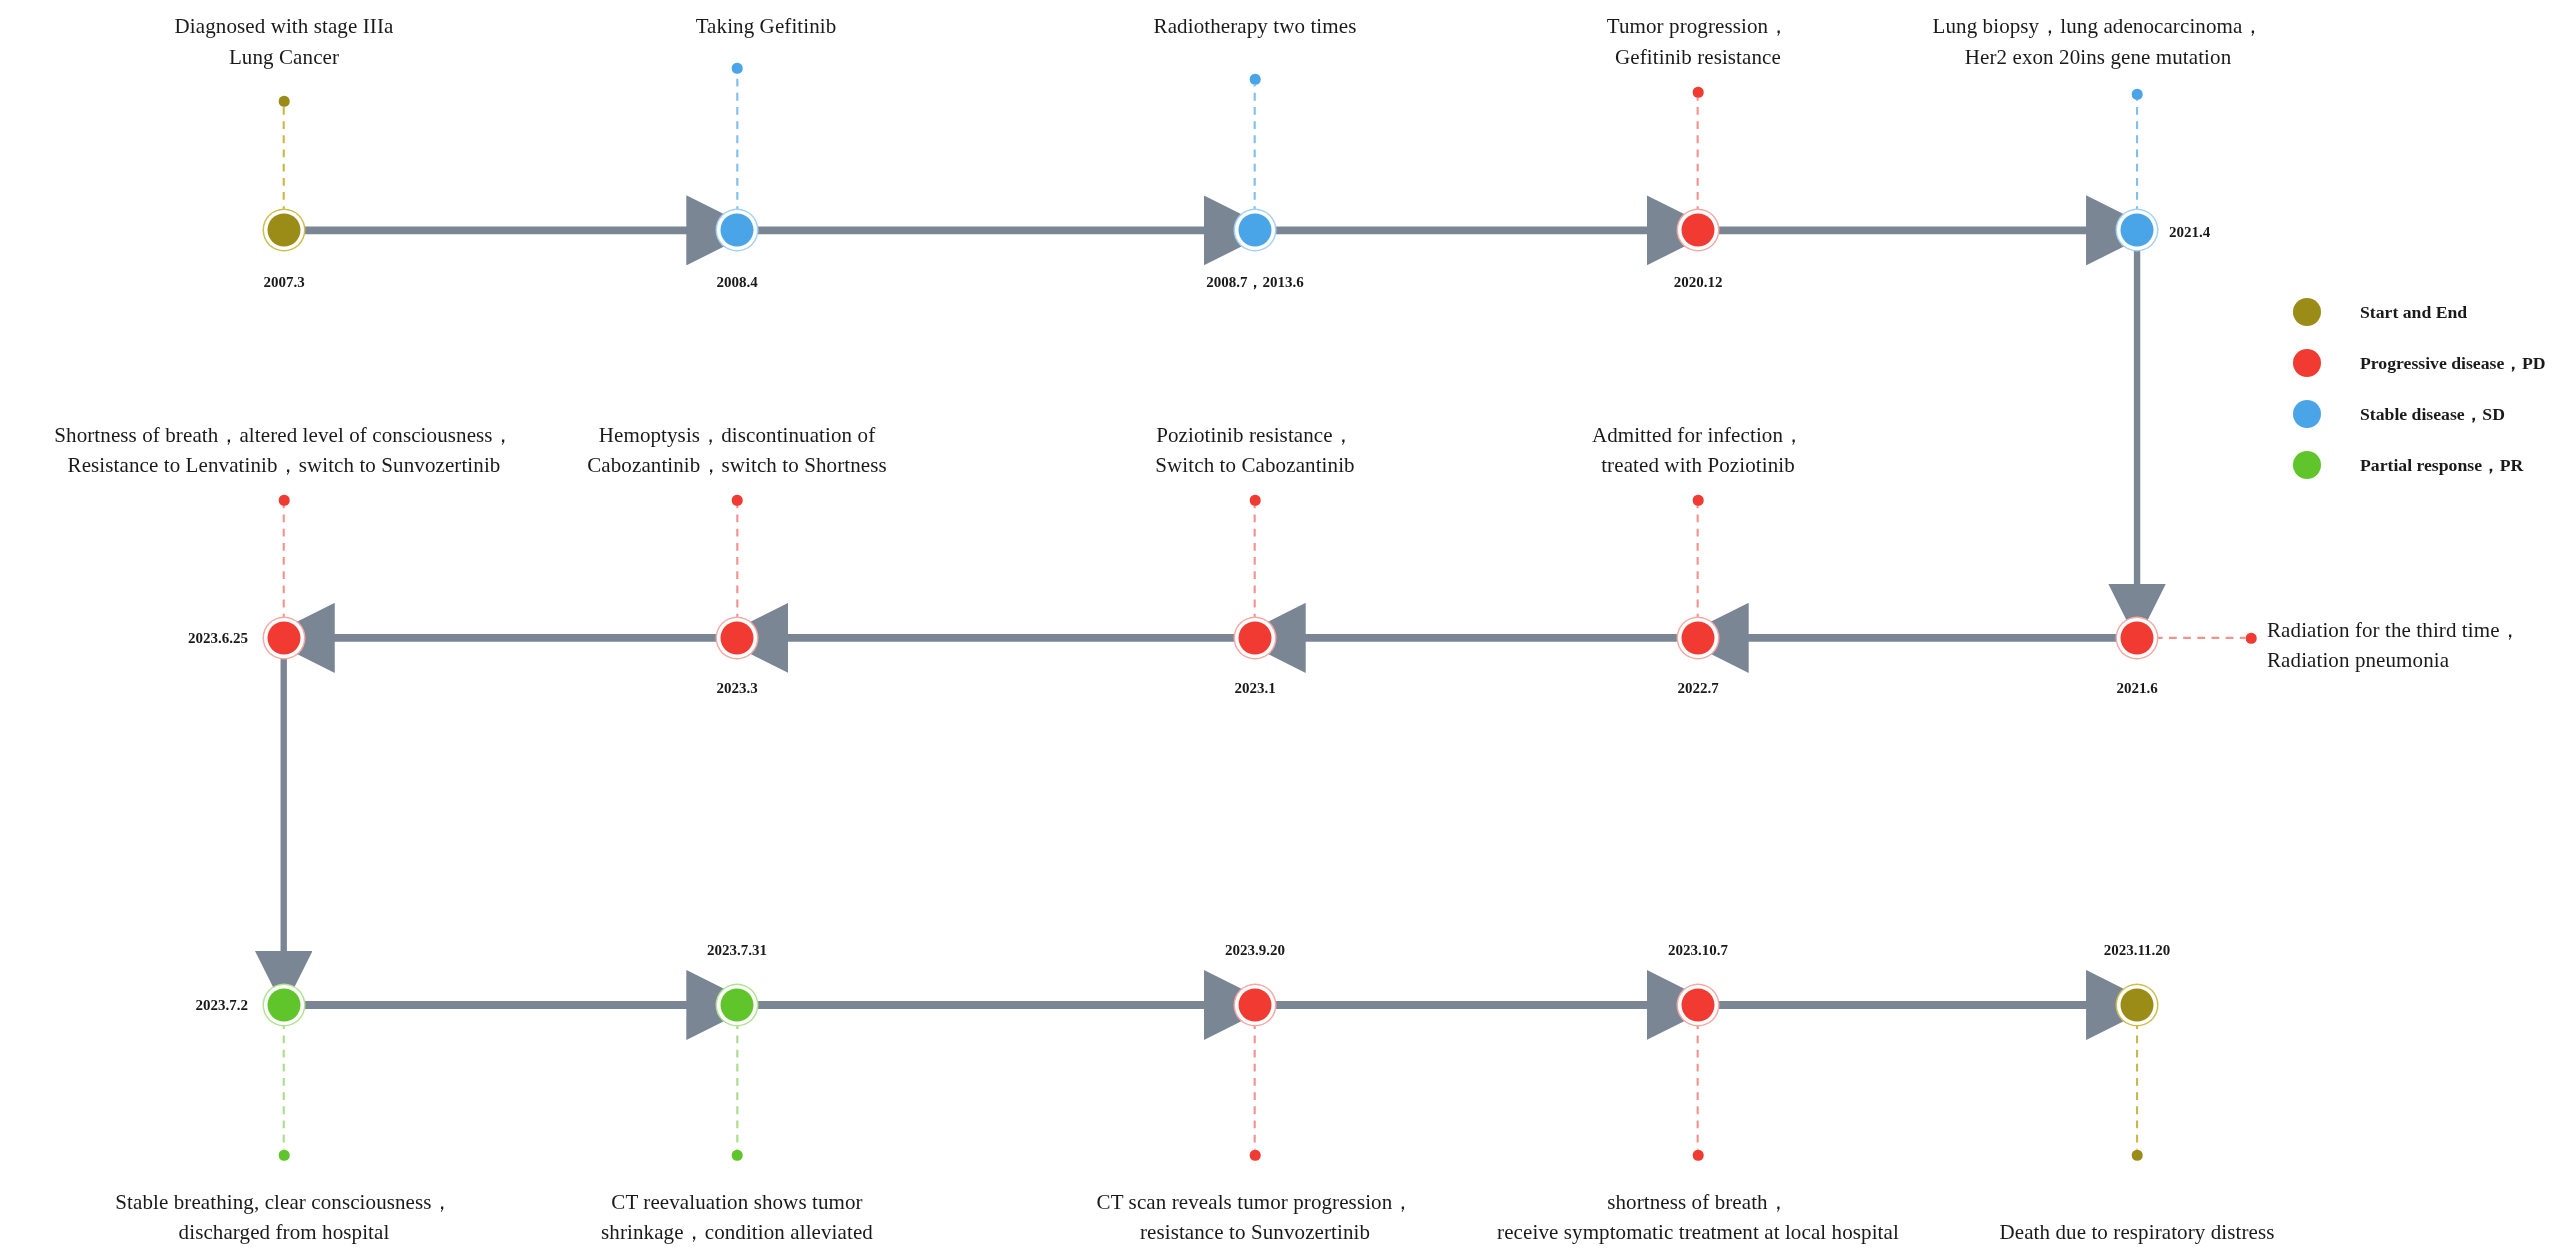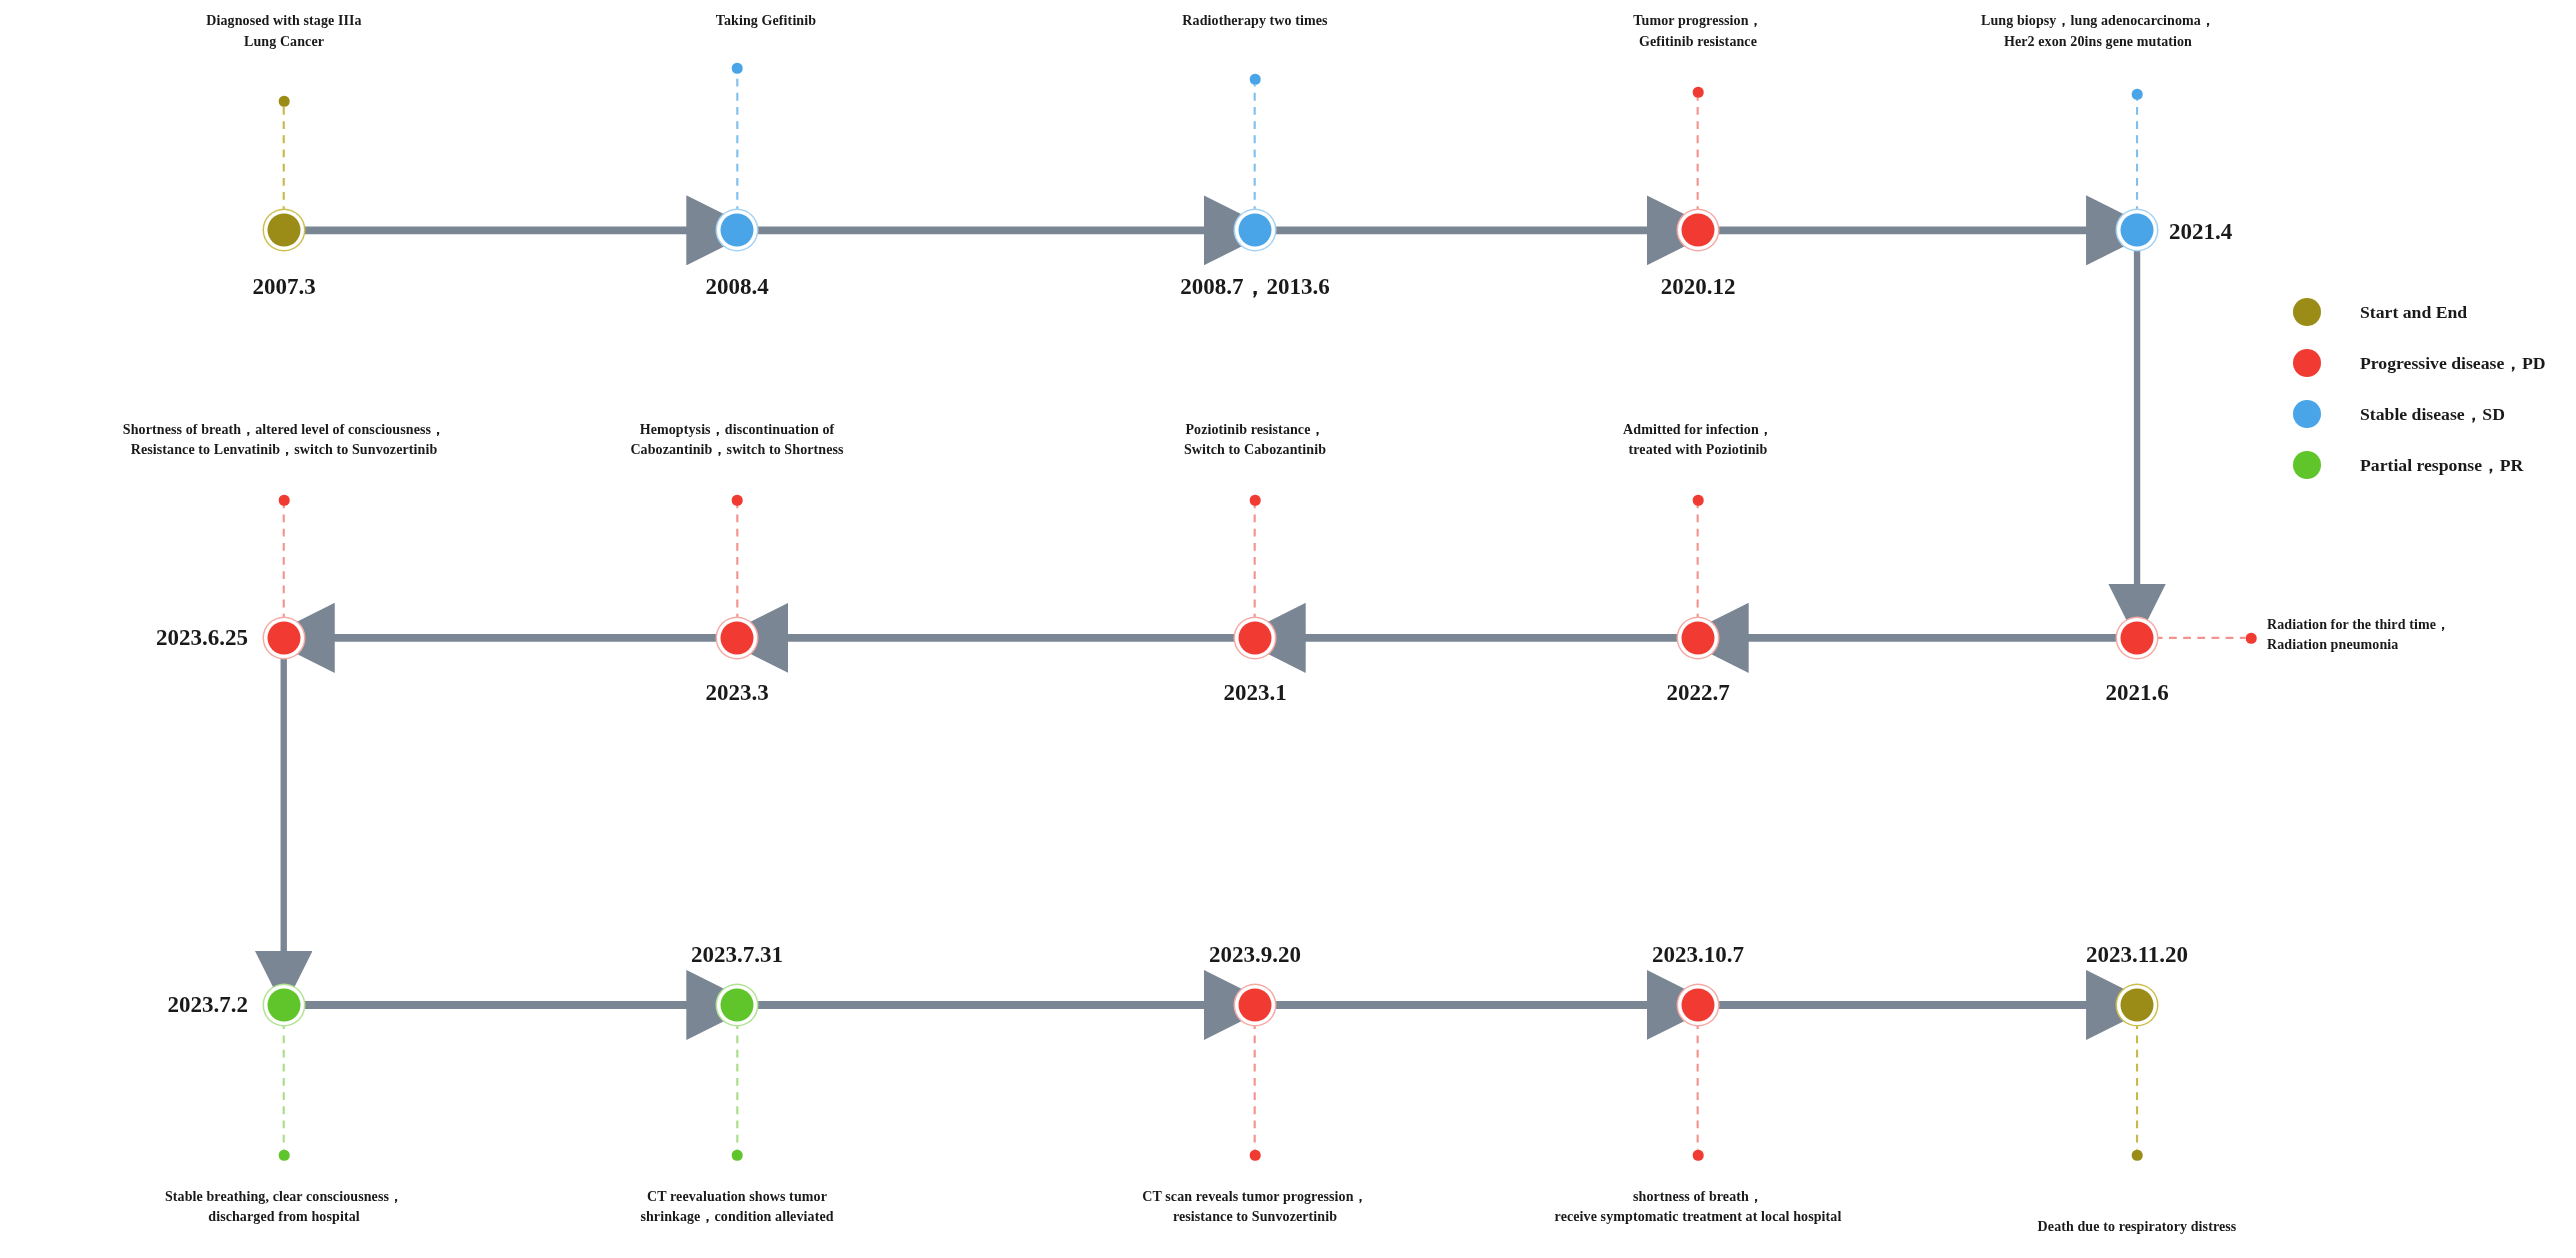--- a/index.html
+++ b/index.html
@@ -24,28 +24,28 @@
 
   
   .stub{position:absolute;width:10.6px;height:10.6px;border-radius:50%;transform:translate(-50%,-50%);}
   .stub.start{background:#9a8c17;}
   .stub.pd{background:#f03a32;}
   .stub.sd{background:#49a5e8;}
   .stub.pr{background:#5fc52a;}
 
   
   .lbl{
-    position:absolute;font-size:14px;font-weight:700;line-height:1.45;
+    position:absolute;font-size:21px;font-weight:400;line-height:1.45;
     white-space:pre-line;letter-spacing:0.1px;
   }
   .lbl.c{transform:translateX(-50%);text-align:center;}
   .lbl.l{text-align:left;}
 
   .date{
-    position:absolute;font-size:23px;font-weight:700;line-height:1.2;white-space:nowrap;
+    position:absolute;font-size:15px;font-weight:700;line-height:1.2;white-space:nowrap;
   }
   .date.c{transform:translateX(-50%);text-align:center;}
   .date.rt{transform:translateY(-50%);text-align:left;}
   .date.lt{transform:translate(-100%,-50%);text-align:right;}
 
   
   #legend{position:absolute;left:2293px;top:292px;width:284px;}
   .lg-row{position:relative;height:51px;}
   .lg-dot{position:absolute;left:0;top:5.7px;width:28px;height:28px;border-radius:50%;}
   .lg-dot.start{background:#9a8c17;}

